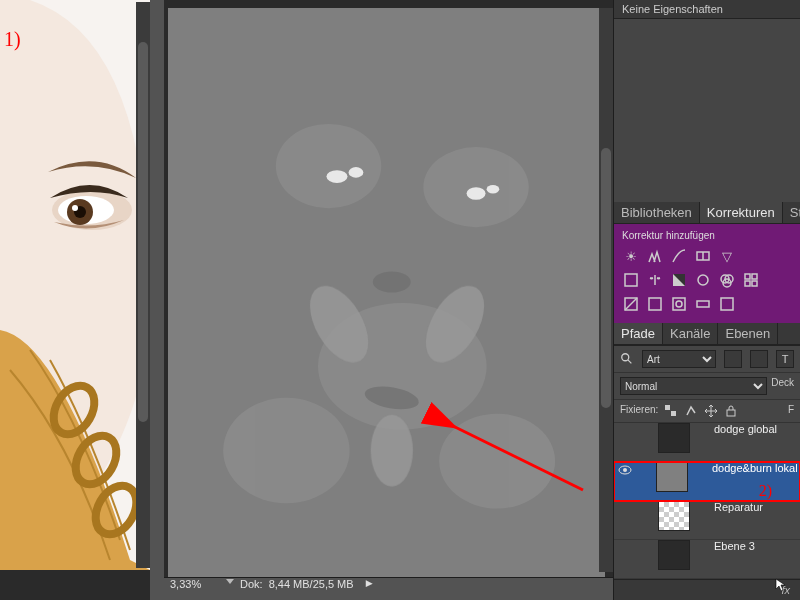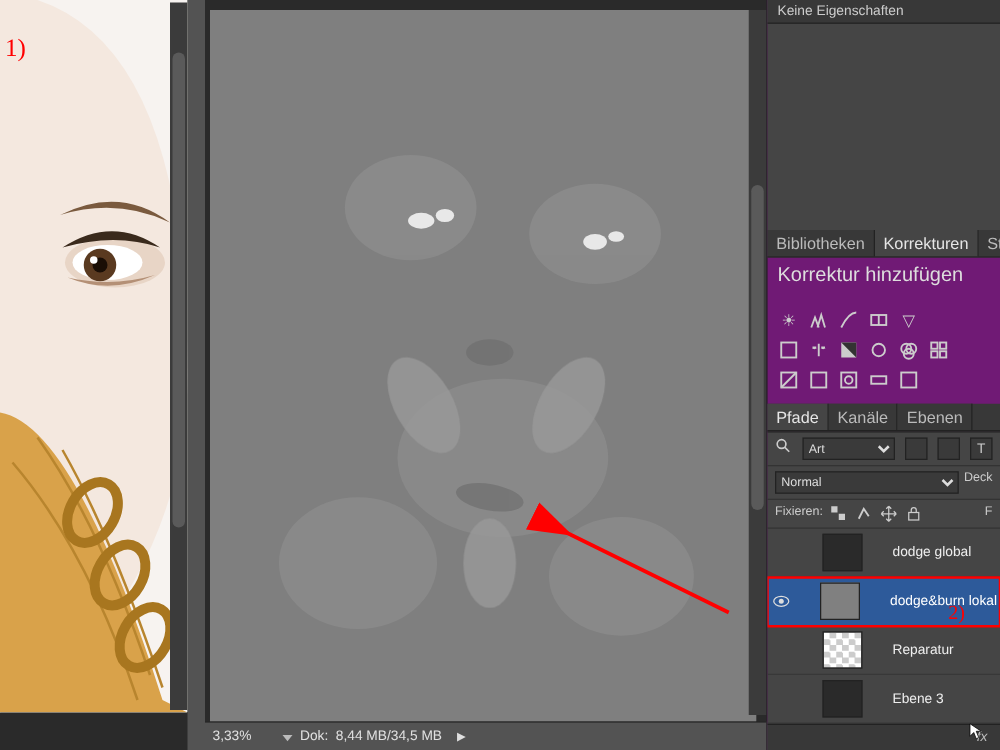--- a/index.html
+++ b/index.html
@@ -8,48 +8,48 @@
 .view1{position:relative;width:150px;height:570px;background:#252525;overflow:hidden}
 .view1 .canvas{position:absolute;left:0;top:0;width:150px;height:570px;background:#f8f5f3}
 .face{position:absolute;inset:0}
 .scroll1{position:absolute;right:0;top:2px;bottom:2px;width:14px;background:#3b3b3b}
 .scroll1-thumb{position:absolute;left:2px;top:40px;width:10px;height:380px;background:#5a5a5a;border-radius:5px}
 .gap{width:14px;background:#535353}
 .view2{position:relative;flex:1;background:#2a2a2a;display:flex;flex-direction:column}
 .canvas2{position:relative;margin:8px 8px 0 4px;flex:1;background:#808080;overflow:hidden}
 .scroll2{position:absolute;right:0;top:8px;bottom:28px;width:14px;background:#3b3b3b}
 .scroll2-thumb{position:absolute;left:2px;top:140px;width:10px;height:260px;background:#5a5a5a;border-radius:5px}
-.status{height:22px;background:#535353;display:flex;align-items:center;padding:0 6px;color:#e0e0e0;font-size:11px;border-top:1px solid #1d1d1d}
+.status{height:22px;background:#535353;display:flex;align-items:flex-start;padding:0 6px;color:#e0e0e0;font-size:11px;border-top:1px solid #1d1d1d}
 .status span{margin-right:6px}
 .status .zoom{width:52px}
 .status .chev{display:inline-block;width:0;height:0;border-left:4px solid transparent;border-right:4px solid transparent;border-top:5px solid #bbb;margin:0 6px 0 -2px;position:relative;top:1px}
 .arrow-overlay{position:absolute;right:25px;top:0;width:180px;height:600px;pointer-events:none}
 .panels{width:186px;background:#701a75;border-left:1px solid #1d1d1d;display:flex;flex-direction:column}
 .prop-panel{height:210px;background:#454545}
 .prop-head{height:18px;background:#383838;color:#ccc;font-size:11px;display:flex;align-items:center;padding:0 8px;border-bottom:1px solid #222}
 .tabrow{display:flex;background:#383838;border-bottom:1px solid #222}
 .tab{padding:3px 7px;font-size:13px;color:#bbb;background:#383838;border-right:1px solid #222;cursor:default}
 .tab.active{background:#454545;color:#e6e6e6}
 .korrektur{padding:6px 8px 4px 8px}
-.korrektur-title{font-size:16px;color:#ddd;margin-bottom:17px}
+.korrektur-title{font-size:10px;color:#ddd;margin-bottom:6px}
 .icon-row{display:flex;gap:6px;margin-bottom:6px}
 .ai{width:18px;height:18px;display:flex;align-items:center;justify-content:center;color:#ccc;font-size:13px;cursor:default}
 .ai svg{width:16px;height:16px;fill:none;stroke:#ccc;stroke-width:1.5}
 .layers-panel{flex:1;display:flex;flex-direction:column;background:#454545;border-top:1px solid #222}
-.lsearch{display:flex;align-items:flex-start;gap:8px;padding:4px 6px;border-bottom:1px solid #333}
+.lsearch{display:flex;align-items:center;gap:8px;padding:4px 6px;border-bottom:1px solid #333}
 .lsearch .sicon{width:14px;height:14px}
 .lsearch select{flex:1;background:#3a3a3a;color:#ddd;border:1px solid #222;font-size:10px;height:18px}
 .fbtn{width:16px;height:16px;background:#3a3a3a;border:1px solid #222}
 .blend-row{display:flex;gap:4px;padding:4px 6px;border-bottom:1px solid #333}
 .blend-row select{flex:1;background:#3a3a3a;color:#ddd;border:1px solid #222;font-size:10px;height:18px}
 .opacity-lbl{font-size:10px;color:#ccc}
 .lock-row{display:flex;align-items:flex-start;gap:6px;padding:4px 6px;border-bottom:1px solid #333;font-size:10px;color:#ccc}
 .lock-row .li{width:14px;height:14px;display:flex;align-items:center;justify-content:center}
 .layer-list{flex:1;overflow:hidden}
-.layer{display:flex;align-items:center;height:38px;border-bottom:1px solid #383838;padding:0 4px;gap:24px}
+.layer{display:flex;align-items:flex-start;height:38px;border-bottom:1px solid #383838;padding:0 4px;gap:24px}
 .layer.selected{background:#2d5a9a;outline:2px solid #ff0000;outline-offset:-1px}
 .vis{width:16px;height:16px;display:flex;align-items:center;justify-content:center}
 .eye{width:14px;height:10px}
 .thumb{width:30px;height:28px;background:#888;border:1px solid #222;flex-shrink:0}
 .thumb.checker{background:repeating-conic-gradient(#ccc 0 25%,#fff 0 50%) 0 0/10px 10px}
 .thumb.gray50{background:#808080}
 .thumb.dark{background:#2a2a2a}
 .lname{font-size:11px;color:#eee;white-space:nowrap}
 .layer.selected .lname{color:#fff}
 .footer{height:20px;background:#383838;border-top:1px solid #222;display:flex;justify-content:flex-end;align-items:center;padding:0 4px;color:#bbb;font-size:11px}
@@ -127,21 +127,21 @@
           </g>
         </svg>
       </div>
       <div class="scroll2">
         <div class="scroll2-thumb"></div>
       </div>
       <div class="status">
         <span class="zoom">3,33%</span>
         <span class="chev"></span>
         <span>Dok:</span>
-        <span>8,44 MB/34,5 MB</span>
+        <span>8,44 MB/25,5 MB</span>
         <span style="margin-left:6px;font-size:9px">▶</span>
       </div>
     </div>
 
     <svg class="arrow-overlay" viewBox="0 0 180 600">
       <defs>
           <marker id="ah" markerWidth="12" markerHeight="12" refX="2" refY="6" orient="auto">
             <path d="M12 2 L0 6 L12 10 Z" fill="#ff0000"></path>
           </marker>
         </defs>

